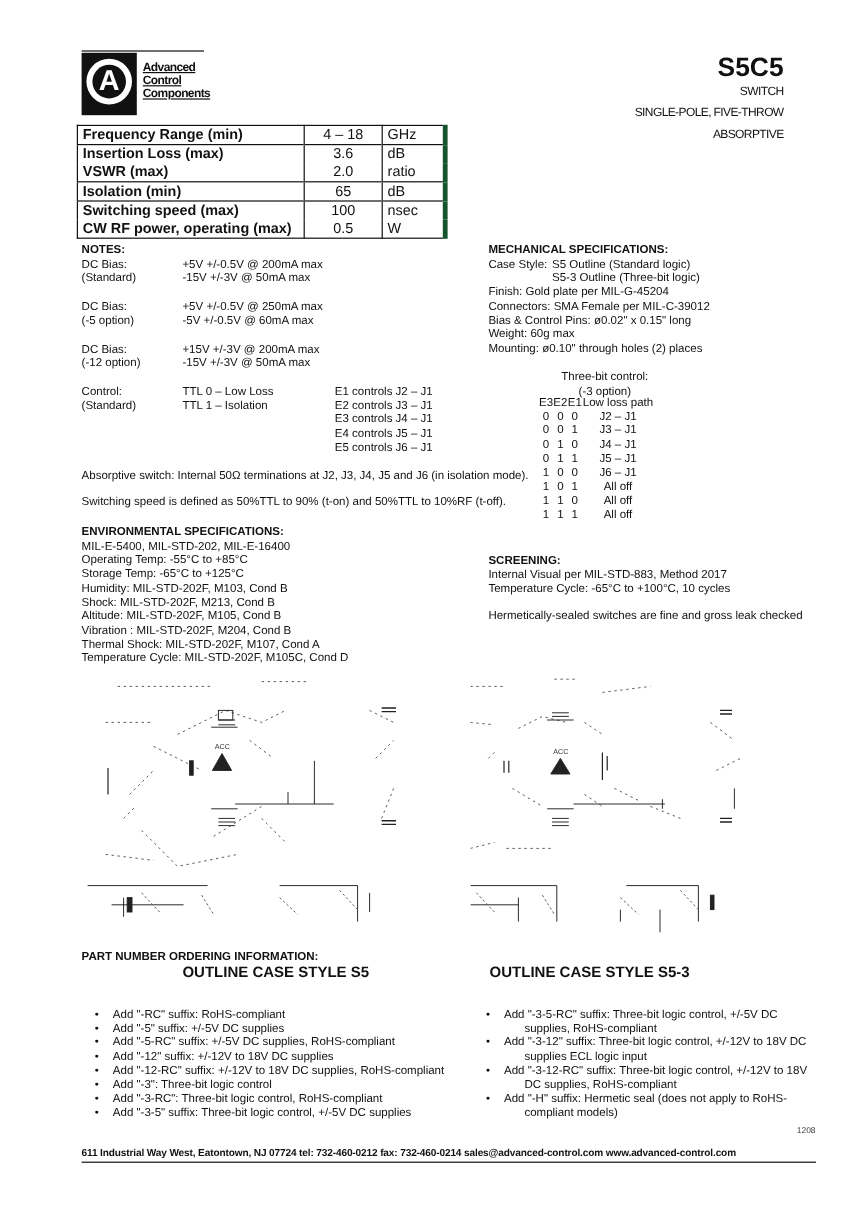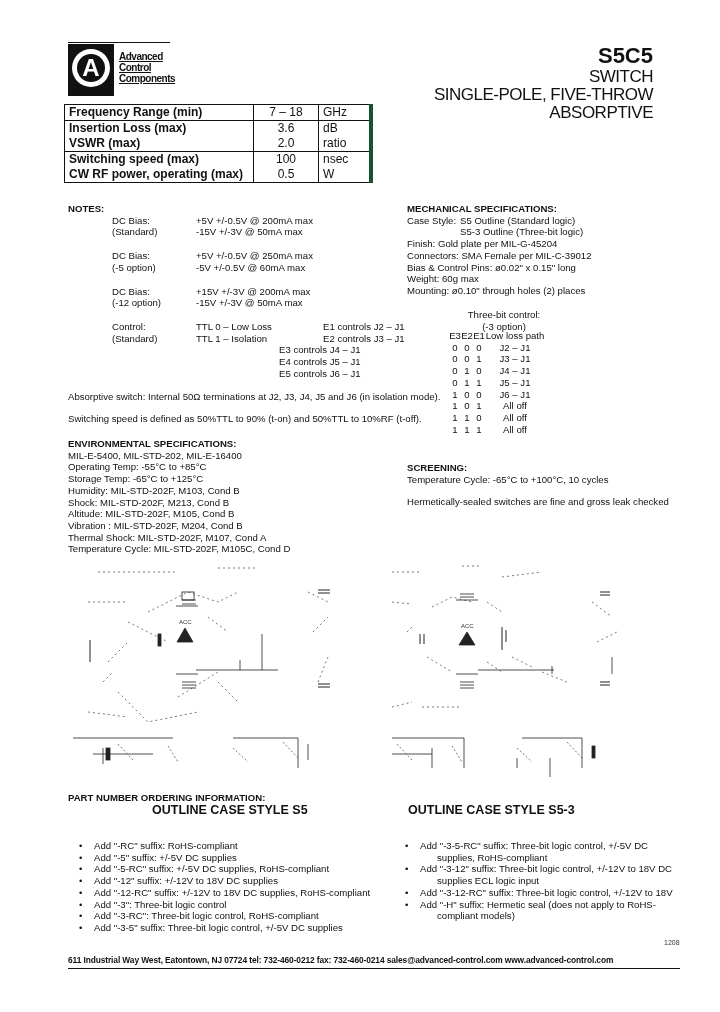--- a/index.html
+++ b/index.html
@@ -13,34 +13,34 @@
   #logo { left:68px; top:44px; width:102px; height:52px; background:#fff; }
   #logo .box { position:absolute; left:0; top:0; width:46px; height:52px; background:#111; }
   #logo .circle { position:absolute; left:4px; top:5px; width:38px; height:38px; border-radius:50%; background:#fff; }
   #logo .circle .inner { position:absolute; left:5px; top:5px; width:28px; height:28px; border-radius:50%; background:#111; }
   #logo .circle .letter { position:absolute; left:0; top:5px; width:38px; text-align:center; font-weight:bold; color:#fff; font-size:24px; line-height:28px; }
   #logo .name { position:absolute; left:51px; top:7px; font-size:10px; line-height:11px; font-weight:bold; letter-spacing:-0.5px;text-decoration:underline; }
   #logo .rule { position:absolute; left:0; top:-2px; width:102px; height:1px; background:#111; }
 
   #title-block { right:67px; top:44px; text-align:right; }
   #title-block .model { font-size:22px; font-weight:bold; line-height:24px; }
-  #title-block .sub { font-size:17px; line-height:18px; letter-spacing:-0.5px; }
+  #title-block .sub { font-size:10px; line-height:18px; letter-spacing:-0.5px; }
 
   
   #spec-table { left:64px; top:104px; border-collapse:collapse; font-size:12px; }
   #spec-table td { padding:0 4px; line-height:15px; height:15px; }
   #spec-table .c0 { width:180px; font-weight:bold; border-left:1px solid #111; border-right:1px solid #111; }
   #spec-table .c1 { width:56px; text-align:center; border-right:1px solid #111; }
   #spec-table .c2 { width:42px; border-right:4px solid #14532d; }
   #spec-table tr.top td { border-top:1px solid #111; }
   #spec-table tr.last td { border-bottom:1px solid #111; }
 
   
   .row { display:flex; }
-  .col-a { width:84px;margin-left:44px; }
+  .col-a { width:84px; }
 
   
   #tb-table { left:449px; top:330px; border-collapse:collapse; font-size:9.6px; }
   #tb-table td { padding:0; line-height:11.7px; text-align:center; }
   #tb-table td.e { width:12px; }
   #tb-table td.p { width:60px; }
 
   
   .drawing { position:absolute; }
   .drawing svg { display:block; }
@@ -78,32 +78,37 @@
   <div class="model">S5C5</div>
   <div class="sub">SWITCH</div>
   <div class="sub">SINGLE-POLE, FIVE-THROW</div>
   <div class="sub">ABSORPTIVE</div>
 </div>
 
 <table id="spec-table" class="abs">
   <tbody>
       <tr class="top">
         <td class="c0">Frequency Range (min)</td>
-        <td class="c1">7 – 18</td>
+        <td class="c1">4 – 18</td>
         <td class="c2">GHz</td>
       </tr>
   <tr class="top">
         <td class="c0">Insertion Loss (max)</td>
         <td class="c1">3.6</td>
         <td class="c2">dB</td>
       </tr>
   <tr>
         <td class="c0">VSWR (max)</td>
         <td class="c1">2.0</td>
         <td class="c2">ratio</td>
+      </tr>
+  <tr class="top">
+        <td class="c0">Isolation (min)</td>
+        <td class="c1">65</td>
+        <td class="c2">dB</td>
       </tr>
   <tr class="top">
         <td class="c0">Switching speed (max)</td>
         <td class="c1">100</td>
         <td class="c2">nsec</td>
       </tr>
   <tr class="last">
         <td class="c0">CW RF power, operating (max)</td>
         <td class="c1">0.5</td>
         <td class="c2">W</td>
@@ -258,20 +263,21 @@
   <div>Humidity: MIL-STD-202F, M103, Cond B</div>
   <div>Shock: MIL-STD-202F, M213, Cond B</div>
   <div>Altitude: MIL-STD-202F, M105, Cond B</div>
   <div>Vibration : MIL-STD-202F, M204, Cond B</div>
   <div>Thermal Shock: MIL-STD-202F, M107, Cond A</div>
   <div>Temperature Cycle: MIL-STD-202F, M105C, Cond D</div>
 </div>
 
 <div class="abs sm" style="left:407px; top:462px;">
   <div class="bold">SCREENING:</div>
+  <div>Internal Visual per MIL-STD-883, Method 2017</div>
   <div>Temperature Cycle: -65°C to +100°C, 10 cycles</div>
   <div style="height:11px"></div>
   <div>Hermetically-sealed switches are fine and gross leak checked</div>
 </div>
 
 <div class="drawing" style="left:68px; top:562px;">
   <svg width="300" height="230" viewBox="0 0 300 230" stroke="#222" fill="none" stroke-width="0.8">
     <g stroke-dasharray="2 3" stroke="#555">
       <path d="M30 10 L110 10 M150 6 L190 6"></path>
       <path d="M80 50 L120 30 L150 40 L170 30 M60 60 L100 80"></path>
@@ -336,20 +342,20 @@
   <li>Add "-12" suffix: +/-12V to 18V DC supplies</li>
   <li>Add "-12-RC" suffix: +/-12V to 18V DC supplies, RoHS-compliant</li>
   <li>Add "-3": Three-bit logic control</li>
   <li>Add "-3-RC": Three-bit logic control, RoHS-compliant</li>
   <li>Add "-3-5" suffix: Three-bit logic control, +/-5V DC supplies</li>
 </ul>
 
 <ul class="abs bul" style="left:394px; top:840px; width:290px;">
   <li><span>Add "-3-5-RC" suffix: Three-bit logic control, +/-5V DC</span><span class="cont">supplies, RoHS-compliant</span></li>
   <li><span>Add "-3-12" suffix: Three-bit logic control, +/-12V to 18V DC</span><span class="cont">supplies ECL logic input</span></li>
-  <li><span>Add "-3-12-RC" suffix: Three-bit logic control, +/-12V to 18V</span></li>
+  <li><span>Add "-3-12-RC" suffix: Three-bit logic control, +/-12V to 18V</span><span class="cont">DC supplies, RoHS-compliant</span></li>
   <li><span>Add "-H" suffix: Hermetic seal (does not apply to RoHS-</span><span class="cont">compliant models)</span></li>
 </ul>
 
 <div id="doc-code" class="abs">1208</div>
 
 <div id="footer" class="abs">611 Industrial Way West, Eatontown, NJ  07724    tel: 732-460-0212    fax: 732-460-0214    sales@advanced-control.com    www.advanced-control.com</div>
 <div id="footer-rule" class="abs"></div>
 
 </body></html>

